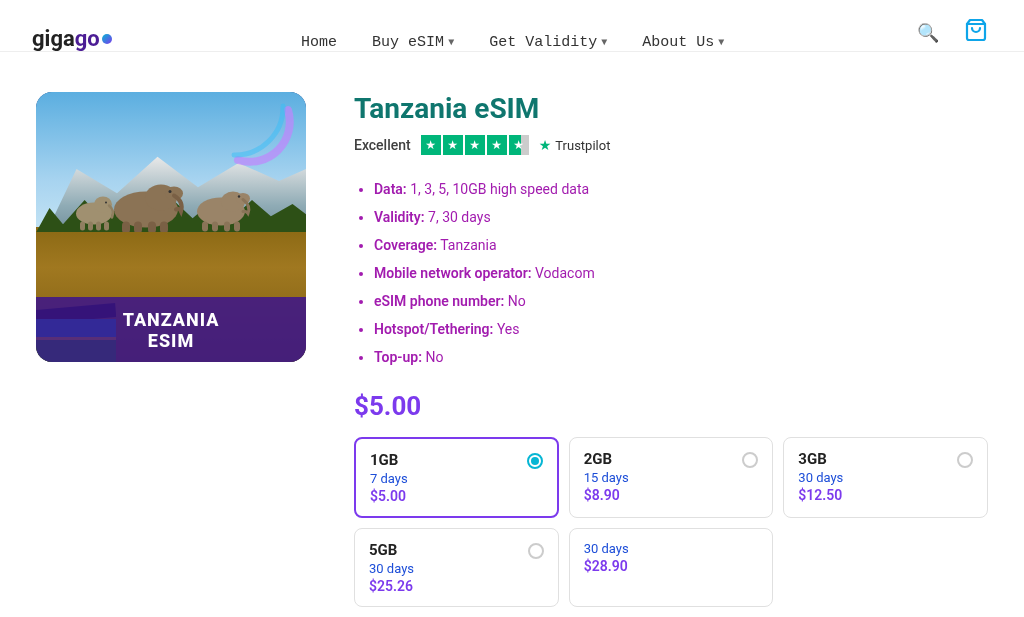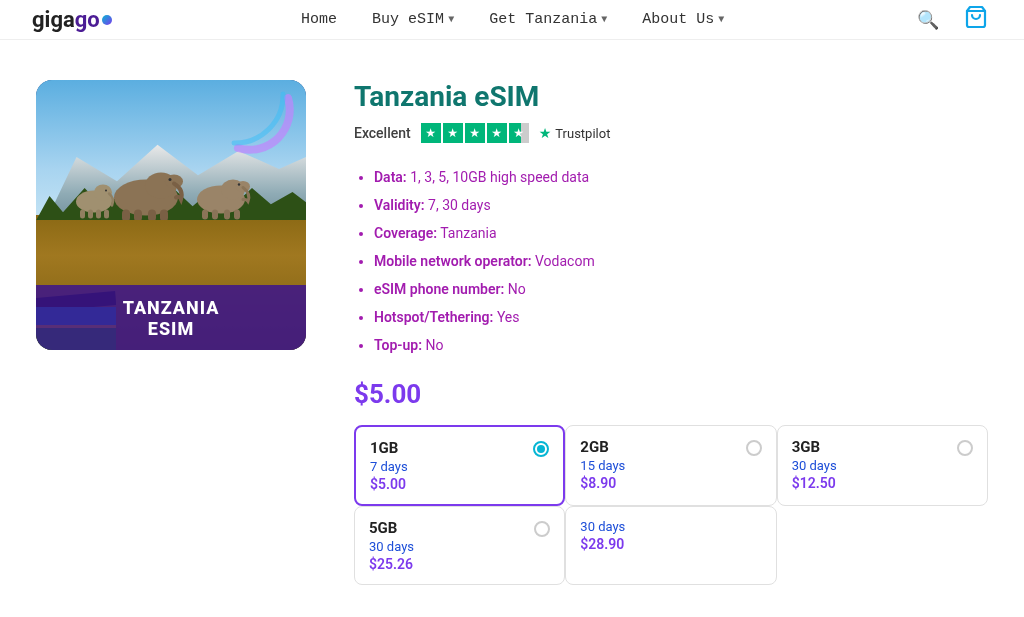--- a/index.html
+++ b/index.html
@@ -1,24 +1,24 @@
 <!DOCTYPE html>
 <html><head>
   <meta charset="utf-8">
   <style>
     * { box-sizing: border-box; margin: 0; padding: 0; }
     body { font-family: -apple-system, BlinkMacSystemFont, 'Segoe UI', Roboto, sans-serif; background: #fff; color: #333; font-size: 15px; }
 
     
     .header {
       display: flex;
-      align-items: center;
+      align-items: flex-end;
       justify-content: space-between;
       padding: 0 32px;
-      height: 40px;
+      height: 52px;
       border-bottom: 1px solid #eee;
       background: #fff;
     }
     .logo {
       display: flex;
       align-items: center;
       font-size: 22px;
       font-weight: 700;
       color: #333;
       text-decoration: none;
@@ -215,20 +215,21 @@
       font-size: 26px;
       font-weight: 700;
       color: #7c3aed;
       margin-bottom: 16px;
     }
 
     
     .plan-grid {
       display: grid;
       grid-template-columns: repeat(3, 1fr);
+      gap: 10px;
     }
     .plan-card {
       border: 1.5px solid #e0e0e0;
       border-radius: 8px;
       padding: 12px 14px;
       cursor: pointer;
       position: relative;
       display: flex;
       flex-direction: column;
       gap: 2px;
@@ -286,21 +287,21 @@
   </a>
   <nav class="nav">
     <a class="nav-item" href="#">
       <span>Home</span>
     </a>
     <a class="nav-item" href="#">
       <span>Buy eSIM</span>
       <span class="nav-chevron">▼</span>
     </a>
     <a class="nav-item" href="#">
-      <span>Get Tanzania</span>
+      <span>Get Validity</span>
       <span class="nav-chevron">▼</span>
     </a>
     <a class="nav-item" href="#">
       <span>About Us</span>
       <span class="nav-chevron">▼</span>
     </a>
   </nav>
   <div class="header-icons">
     <button class="icon-btn" title="Search">
       <span>🔍</span>

